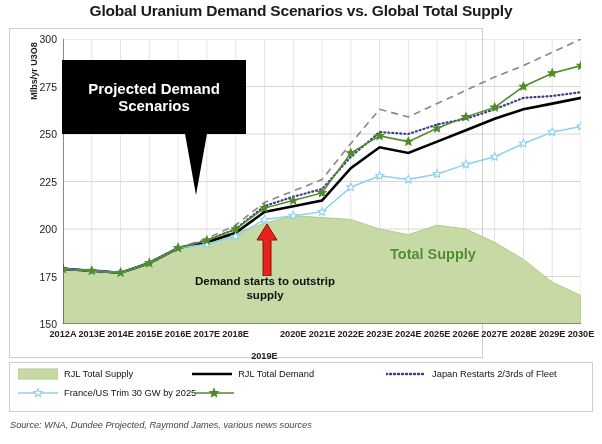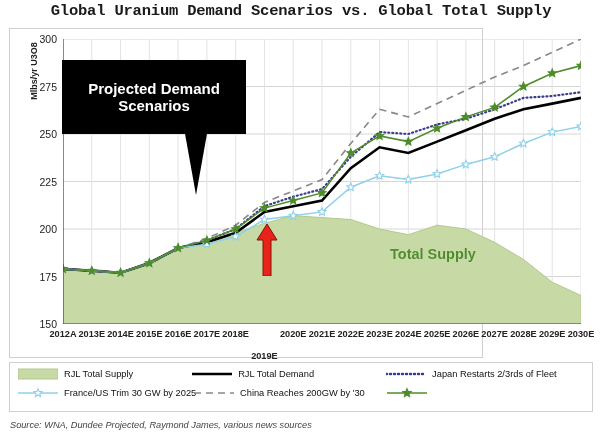--- a/index.html
+++ b/index.html
@@ -1,20 +1,20 @@
 <!DOCTYPE html>
 <html><head>
 <meta charset="utf-8">
 <style>
   html,body{margin:0;padding:0;background:#ffffff;}
   body{width:602px;height:444px;font-family:"Liberation Sans",sans-serif;overflow:hidden;}
   .wrap{position:relative;width:602px;height:444px;box-sizing:border-box;}
   .title{
     position:absolute;left:0;top:2px;width:602px;text-align:center;
-    font-size:15.5px;font-weight:bold;color:#1a1a1a;letter-spacing:-0.2px;font-family:Liberation Mono, monospace;
+    font-size:15.5px;font-weight:bold;color:#1a1a1a;letter-spacing:-0.2px;
   }
   .chartbox{
     position:absolute;left:9px;top:28px;width:474px;height:330px;
     border:1px solid #cfcfcf;background:#ffffff;box-sizing:border-box;
   }
   .plot{
     position:absolute;left:53px;top:10px;width:518px;height:285px;
   }
   .plot svg{display:block;}
   .ylabel{
@@ -181,20 +181,21 @@
 
   <div class="callout">Projected Demand Scenarios</div>
   <div class="callout-tail"></div>
 
   <div class="totalsupply-label">Total Supply</div>
 
   <svg class="red-arrow" style="position:absolute;left:256px;top:224px;width:22px;height:52px">
     <polygon points="11,0 21,16 15,16 15,52 7,52 7,16 1,16" fill="#e8231a" stroke="#8a1008" stroke-width="1"></polygon>
   </svg>
 
+  <div class="arrowlabel">Demand starts to outstrip supply</div>
 
   <div class="legend">
     <div class="legend-row" id="legend-row-1">
         <div class="legend-item" style="width: 176px;">
           <span class="swatch">
             <svg width="40" height="12">
               <rect x="0" y="1" width="40" height="10" fill="#c7d9a4" stroke="#b3c98d" stroke-width="1"></rect>
             </svg>
           </span>
           <span class="lbl">RJL Total Supply</span>
@@ -219,28 +220,20 @@
     <div class="legend-row" id="legend-row-2" style="margin-top:7px">
         <div class="legend-item" style="width: 176px;">
           <span class="swatch">
             <svg width="40" height="12">
               <line x1="0" y1="6" x2="40" y2="6" stroke="#8fd0ea" stroke-width="1.5"></line>
               <polygon points="20,1.5999999999999996 21.163814799539097,4.398146351137604 24.184648671698675,4.640325224750232 21.883091902264404,6.611853648862396 22.58625511008688,9.55967477524977 20,7.98 17.41374488991312,9.55967477524977 18.116908097735596,6.611853648862396 15.815351328301324,4.640325224750232 18.836185200460903,4.398146351137604" fill="#ffffff" stroke="#8fd0ea" stroke-width="1.1"></polygon>
             </svg>
           </span>
           <span class="lbl">France/US Trim 30 GW by 2025</span>
         </div>
-        <div class="legend-item" style="width: 196px;">
-          <span class="swatch">
-            <svg width="40" height="12">
-              <line x1="0" y1="6" x2="40" y2="6" stroke="#888888" stroke-width="1.6" stroke-dasharray="7,5"></line>
-            </svg>
-          </span>
-          <span class="lbl">China Reaches 200GW by '30</span>
-        </div>
         <div class="legend-item" style="width: 200px;">
           <span class="swatch">
             <svg width="40" height="12">
               <line x1="0" y1="6" x2="40" y2="6" stroke="#4e8c2a" stroke-width="1.5"></line>
               <polygon points="20,1.5999999999999996 21.163814799539097,4.398146351137604 24.184648671698675,4.640325224750232 21.883091902264404,6.611853648862396 22.58625511008688,9.55967477524977 20,7.98 17.41374488991312,9.55967477524977 18.116908097735596,6.611853648862396 15.815351328301324,4.640325224750232 18.836185200460903,4.398146351137604" fill="#4e8c2a" stroke="#4e8c2a" stroke-width="1.1"></polygon>
             </svg>
           </span>
         </div>
       </div>
   </div>

